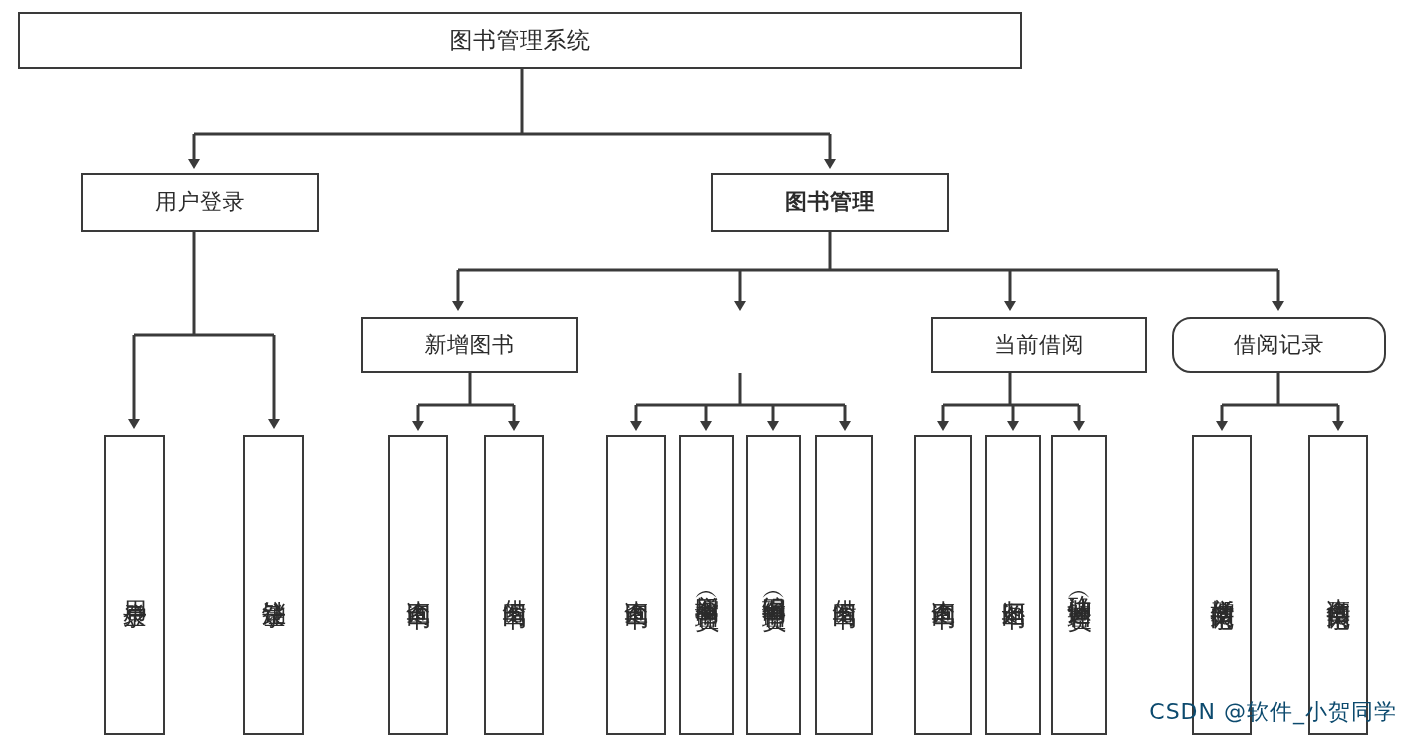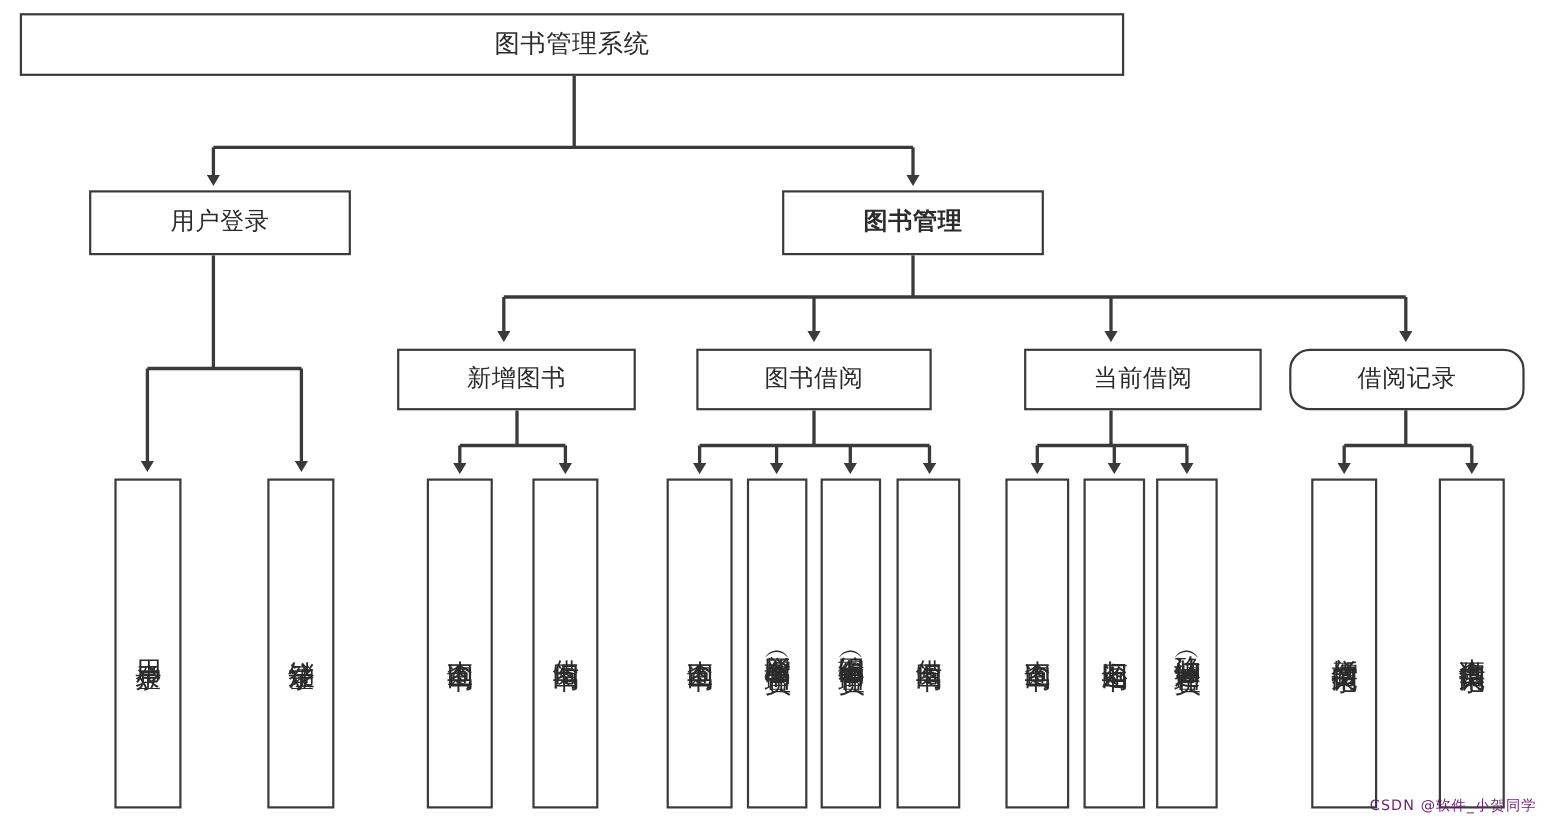--- a/index.html
+++ b/index.html
@@ -58,23 +58,23 @@
     text-orientation: upright;
     font-size: 24px;
     line-height: 1.12;
     letter-spacing: 2px;
     white-space: nowrap;
     max-height: 272px;
   }
   .watermark {
     position: absolute;
     right: 8px;
-    bottom: 6px;
-    font-size: 13px;
-    color: #701a75;
+    bottom: 20px;
+    font-size: 22px;
+    color: #0c4a6e;
     letter-spacing: 1px;
     white-space: nowrap;
     z-index: 5;
   }
 </style>
 </head>
 <body>
 
 <div id="canvas">
 
@@ -136,23 +136,20 @@
   <div class="node horizontal" style="left:81px; top:173px; width:238px; height:59px;">
     <span class="label">用户登录</span>
   </div>
   <div class="node horizontal" style="left:711px; top:173px; width:238px; height:59px;font-weight:bold;">
     <span class="label">图书管理</span>
   </div>
 
   <div class="node horizontal" style="left:361px; top:317px; width:217px; height:56px;">
     <span class="label">新增图书</span>
   </div>
-  <div class="node horizontal" style="left:633px; top:317px; width:214px; height:56px;">
-    <span class="label">图书借阅</span>
-  </div>
   <div class="node horizontal" style="left:902px; top:317px; width:216px; height:56px;margin-left:29px;">
     <span class="label">当前借阅</span>
   </div>
   <div class="node horizontal" style="left:1172px; top:317px; width:214px; height:56px;border-radius:19px;">
     <span class="label">借阅记录</span>
   </div>
 
   <div class="node vertical" style="left:104px; top:435px; width:61px; height:300px;">
     <span class="label">用户登录</span>
   </div>

